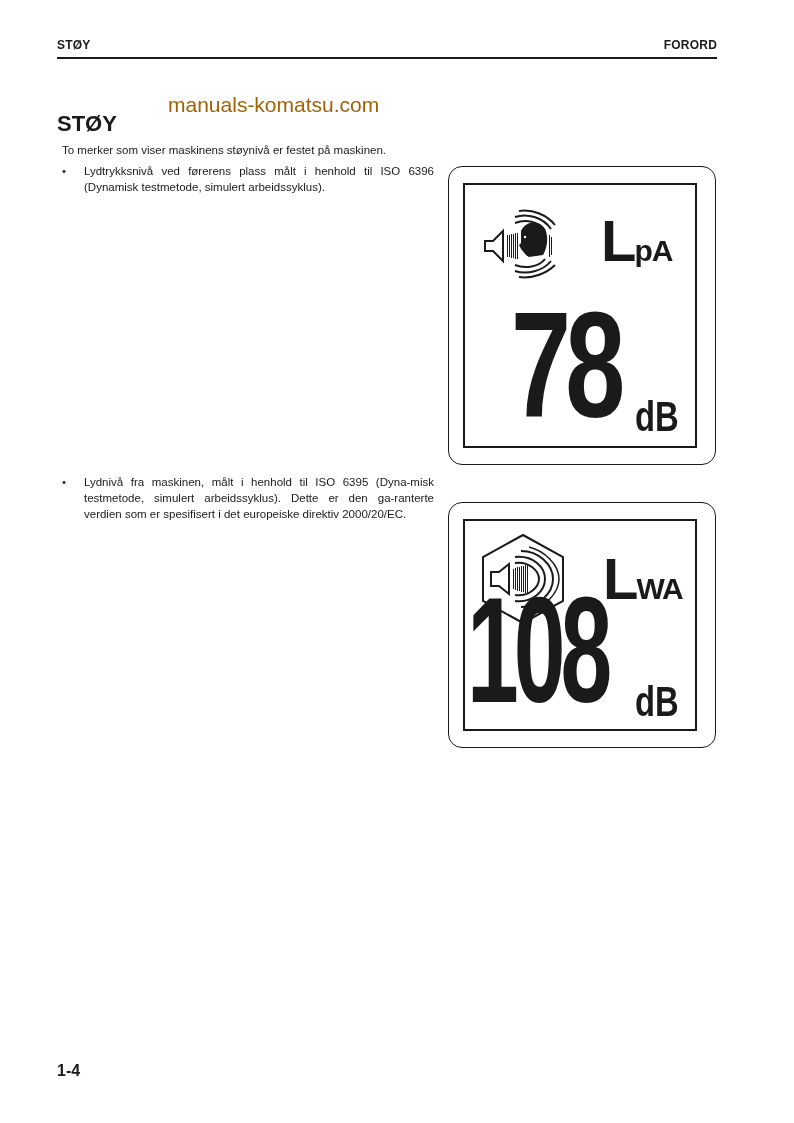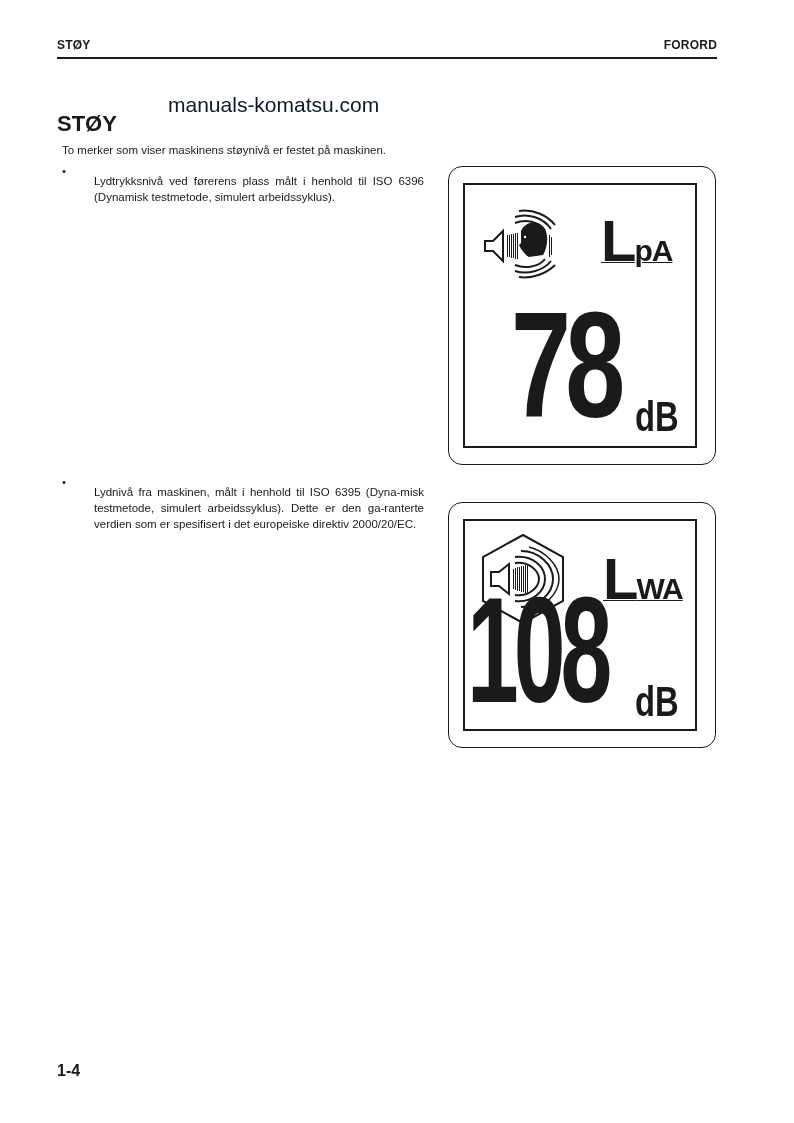--- a/index.html
+++ b/index.html
@@ -1,35 +1,35 @@
 <!DOCTYPE html>
 <html><head>
   <meta charset="utf-8">
   <style>
     html, body { margin:0; padding:0; }
     body { width:794px; height:1123px; background:#ffffff; position:relative; font-family:"Liberation Sans", sans-serif; color:#1a1a1a; overflow:hidden; }
     .hdr-left, .hdr-right { position:absolute; top:38px; font-size:12px; font-weight:bold; letter-spacing:0.2px; }
     .hdr-left { left:57px; }
     .hdr-right { right:77px; }
     .hdr-rule { position:absolute; left:57px; top:57px; width:660px; height:2px; background:#1a1a1a; }
-    .watermark { position:absolute; left:168px; top:93px; font-size:21px; color:#0f172a; }
+    .watermark { position:absolute; left:168px; top:93px; font-size:21px; color:#a16207; }
     .title { position:absolute; left:57px; top:111px; font-size:22px; font-weight:bold; }
     .intro { position:absolute; left:62px; top:144px; font-size:11.5px; width:390px; }
     .bullet { position:absolute; left:62px; font-size:11.5px; line-height:16px; width:372px; }
     .bullet .dot { position:absolute; left:0; top:0; }
     .bullet .txt { margin-left:22px; text-align:justify; }
-    .bullet .txt p { margin:10px; }
+    .bullet .txt p { margin:0; }
     .b1 { top:163px; }
     .b2 { top:474px; }
     .label-card { position:absolute; left:448px; width:268px; border:1.5px solid #1a1a1a; border-radius:14px; box-sizing:border-box; }
     .label-card .inner { position:absolute; left:14px; top:16px; right:18px; bottom:16px; border:2px solid #1a1a1a; background:#fff; overflow:hidden; }
     .card1 { top:166px; height:299px; }
     .card2 { top:502px; height:246px; }
     .sym { position:absolute; left:-2px; top:14px; }
-    .lsym { position:absolute; font-weight:900; font-family:"Liberation Sans", sans-serif;text-decoration:underline; }
+    .lsym { position:absolute; font-weight:900; font-family:"Liberation Sans", sans-serif; }
     .lsym .big { font-size:58px; letter-spacing:-2px; }
     .lsym .sub { font-size:30px; letter-spacing:-1px; }
     .val { position:absolute; font-weight:900; font-family:"Liberation Sans", sans-serif; transform-origin:left bottom; line-height:1; }
     .db { position:absolute; font-weight:900; font-family:"Liberation Sans", sans-serif; font-size:42px; transform-origin:left bottom; line-height:1; }
     .page-num { position:absolute; left:57px; top:1062px; font-size:16px; font-weight:bold; }
   </style>
 </head>
 <body>
 
 <div class="hdr-left">STØY</div>

